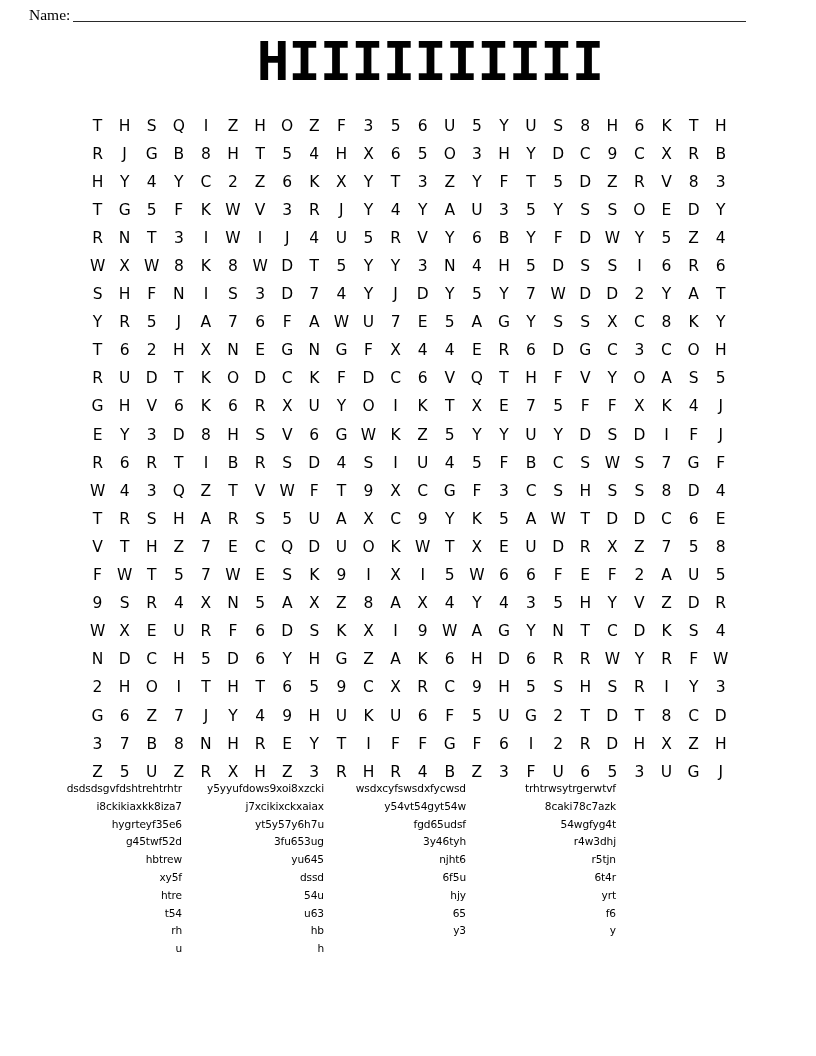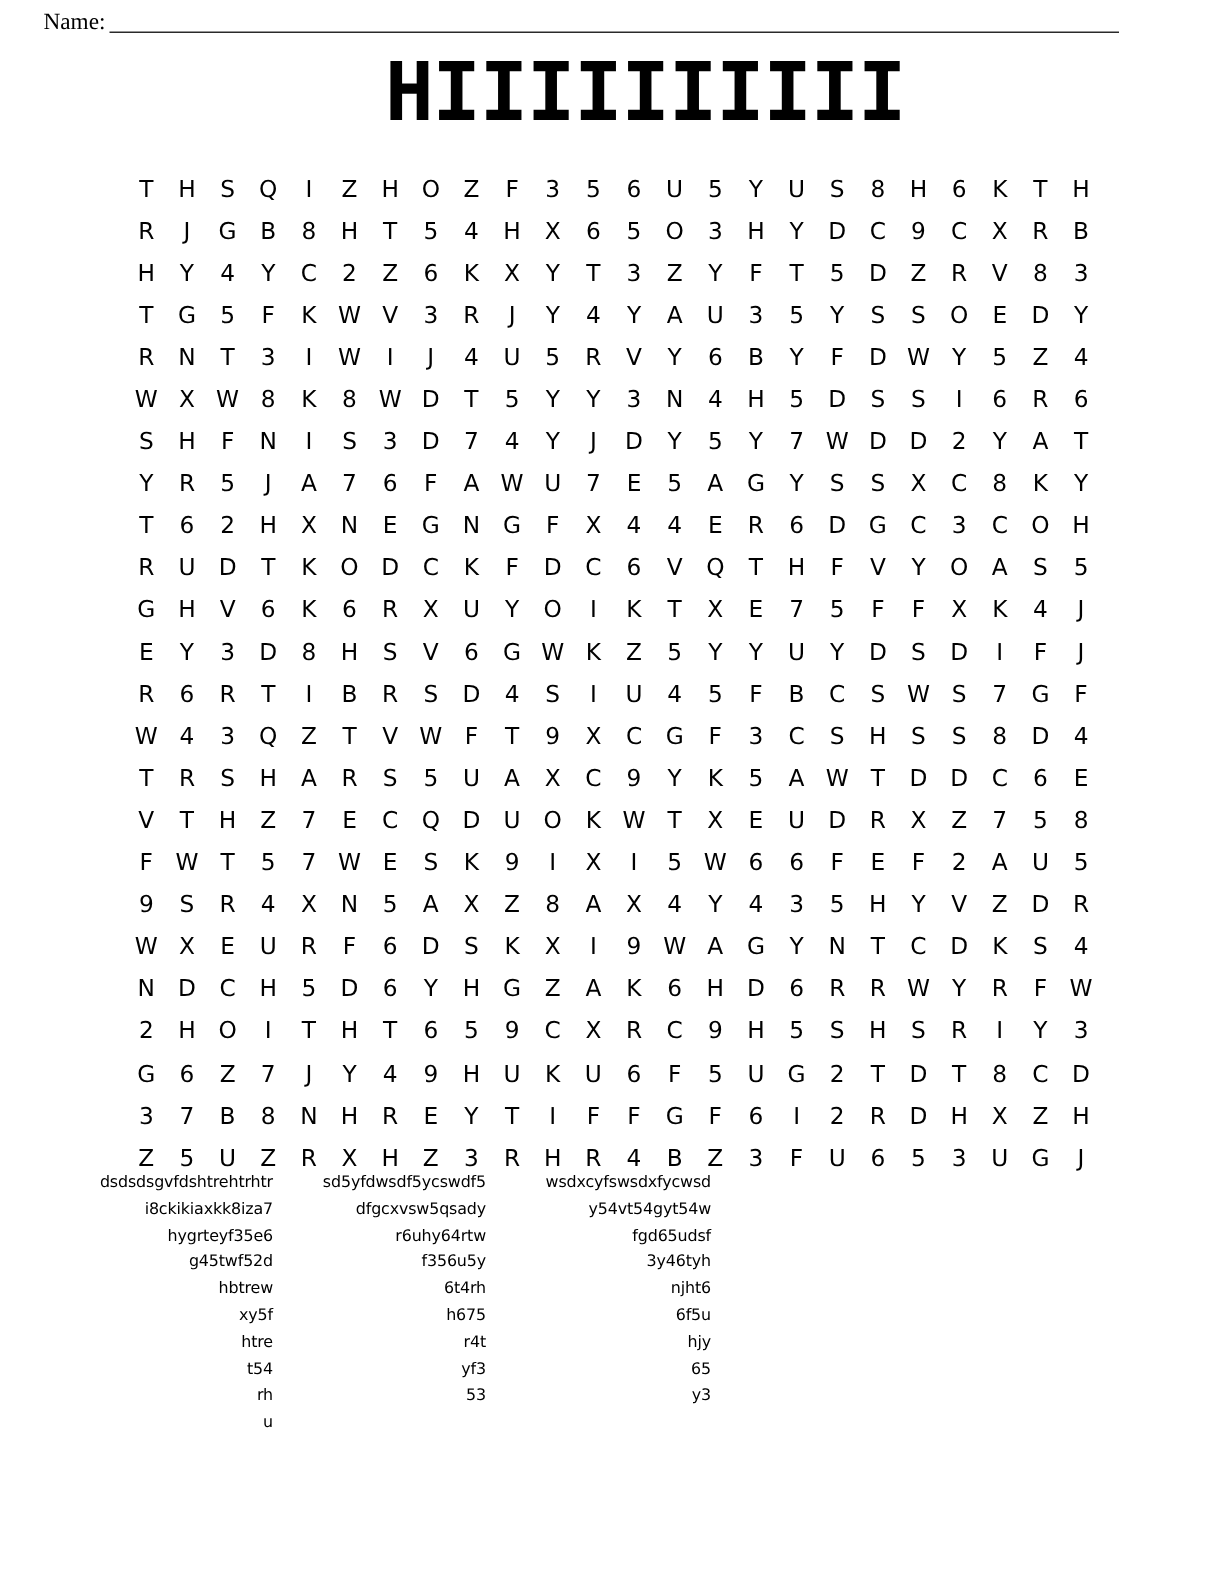--- a/index.html
+++ b/index.html
@@ -750,34 +750,46 @@
       <div class="word">hygrteyf35e6</div>
       <div class="word">g45twf52d</div>
       <div class="word">hbtrew</div>
       <div class="word">xy5f</div>
       <div class="word">htre</div>
       <div class="word">t54</div>
       <div class="word">rh</div>
       <div class="word">u</div>
     </div>
     <div class="word-col">
-      <div class="word">sd5yfdwsdf5ycswdf5</div>
-      <div class="word">dfgcxvsw5qsady</div>
-      <div class="word">r6uhy64rtw</div>
-      <div class="word">f356u5y</div>
-      <div class="word">6t4rh</div>
-      <div class="word">h675</div>
-      <div class="word">r4t</div>
-      <div class="word">yf3</div>
-      <div class="word">53</div>
+      <div class="word">y5yyufdows9xoi8xzcki</div>
+      <div class="word">j7xcikixckxaiax</div>
+      <div class="word">yt5y57y6h7u</div>
+      <div class="word">3fu653ug</div>
+      <div class="word">yu645</div>
+      <div class="word">dssd</div>
+      <div class="word">54u</div>
+      <div class="word">u63</div>
+      <div class="word">hb</div>
+      <div class="word">h</div>
     </div>
     <div class="word-col">
       <div class="word">wsdxcyfswsdxfycwsd</div>
       <div class="word">y54vt54gyt54w</div>
       <div class="word">fgd65udsf</div>
       <div class="word">3y46tyh</div>
       <div class="word">njht6</div>
       <div class="word">6f5u</div>
       <div class="word">hjy</div>
       <div class="word">65</div>
       <div class="word">y3</div>
     </div>
+    <div class="word-col">
+      <div class="word">trhtrwsytrgerwtvf</div>
+      <div class="word">8caki78c7azk</div>
+      <div class="word">54wgfyg4t</div>
+      <div class="word">r4w3dhj</div>
+      <div class="word">r5tjn</div>
+      <div class="word">6t4r</div>
+      <div class="word">yrt</div>
+      <div class="word">f6</div>
+      <div class="word">y</div>
+    </div>
   </div>
 
 </body></html>

